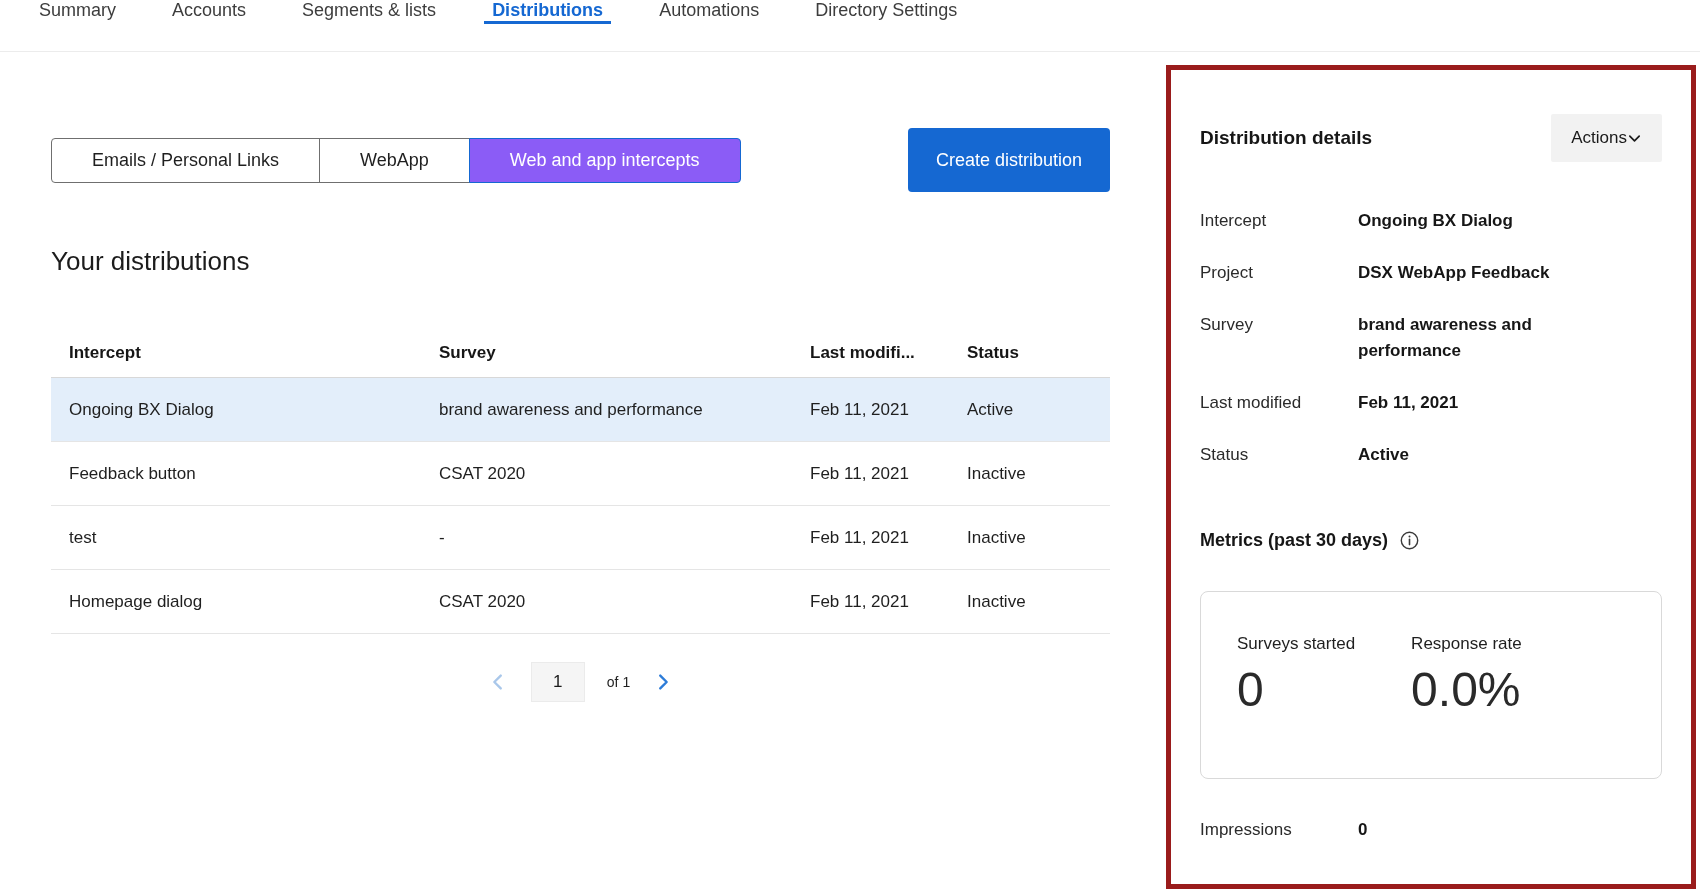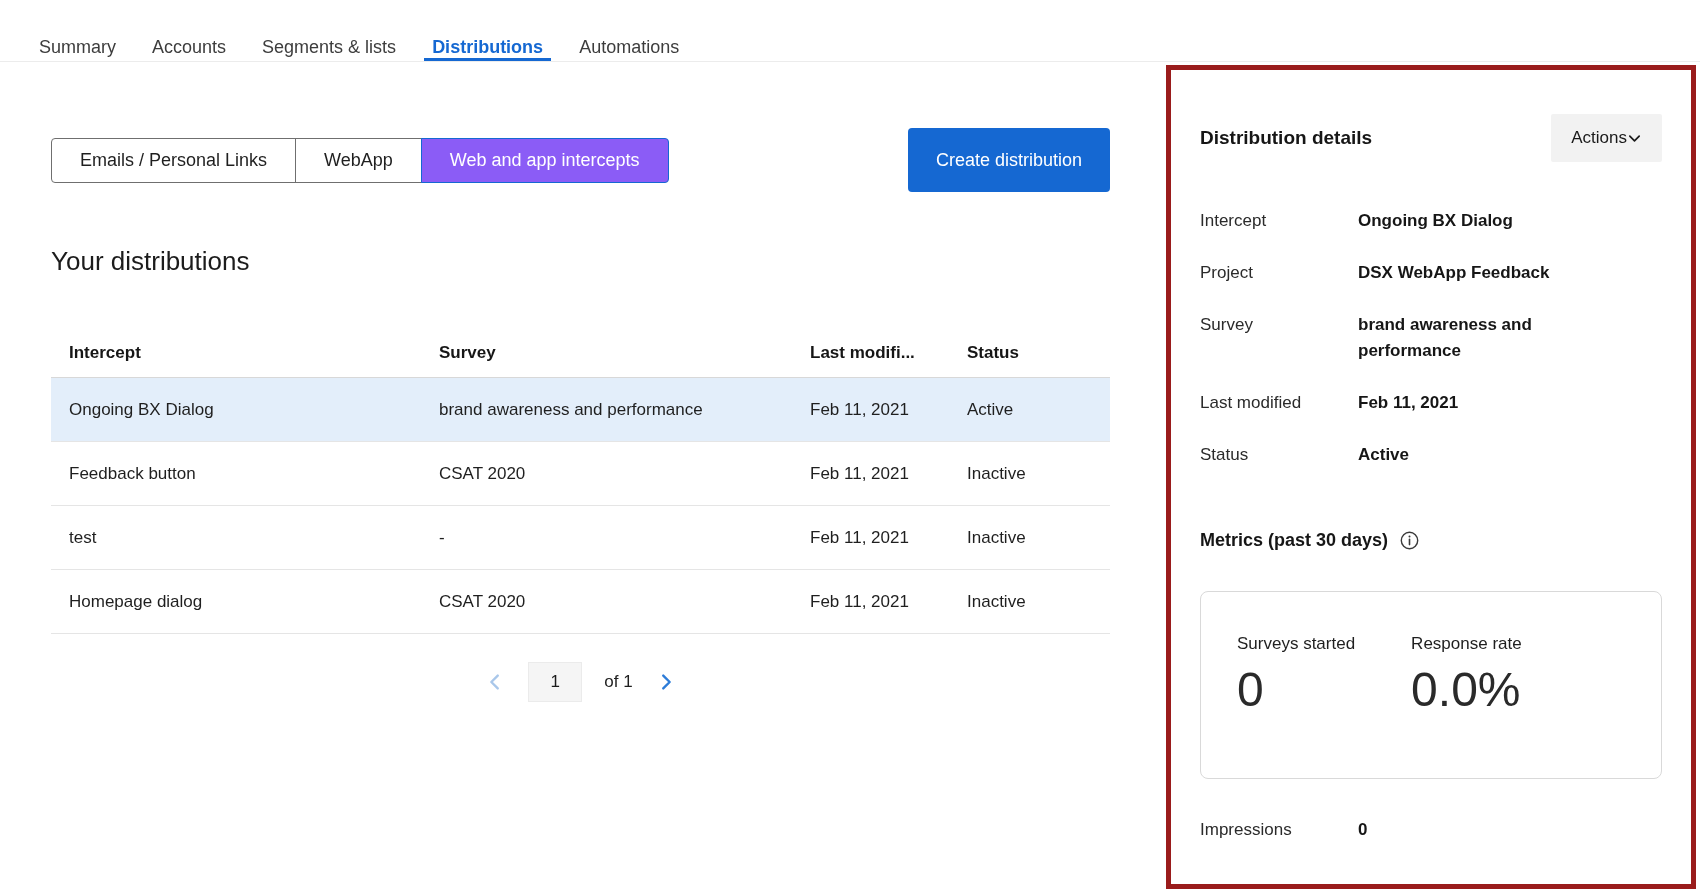--- a/index.html
+++ b/index.html
@@ -5,38 +5,38 @@
   * { box-sizing: border-box; }
   html,body { margin:0; padding:0; }
   body {
     width:1700px; height:894px; overflow:hidden; position:relative;
     background:#ffffff; color:#1a1a1a;
     font-family:"Liberation Sans","DejaVu Sans",sans-serif;
   }
 
   
   .topnav {
-    display:flex; align-items:flex-end; height:62px;
-    border-bottom:1px solid #ececec; padding-left:31px; gap:20px;
+    display:flex; align-items:flex-start; height:52px;
+    border-bottom:1px solid #ececec; padding-left:31px; gap:40px;
     background:#fff;
   }
   .tab {
     display:flex; align-items:center; padding:0 8px;
     font-size:18px; color:#3d3d3d; text-decoration:none;
     border-bottom:3px solid transparent; cursor:pointer; white-space:nowrap;
   }
   .tab.active { color:#1568d2; font-weight:bold; border-bottom-color:#1568d2; }
 
   
   .content { position:absolute; left:51px; top:62px; width:1059px; }
 
   .toolbar-row { margin-top:66px; display:flex; justify-content:space-between; align-items:center; }
   .segmented { display:flex; }
   .seg {
-    height:45px; padding:0 28px; font-size:18px; font-family:inherit;
+    height:45px; padding:0 40px; font-size:18px; font-family:inherit;
     background:#fff; color:#1f1f1f; border:1px solid #6f6f6f;
     margin-left:-1px; cursor:pointer; white-space:nowrap;
   }
   .seg:first-child { border-radius:4px 0 0 4px; margin-left:0; }
   .seg:last-child { border-radius:0 4px 4px 0; }
   .seg.active { background:#8b5cf6; border-color:#1568d2; color:#fff; }
   .create-btn {
     height:64px; padding:0 28px; font-size:18px; font-family:inherit;
     background:#1568d2; color:#fff; border:none; border-radius:4px; cursor:pointer;
   }
@@ -56,21 +56,21 @@
   }
   tr.selected td { background:#e3eefa; }
   tbody tr { cursor:pointer; }
 
   .pagination { margin-top:28px; display:flex; align-items:center; justify-content:center; gap:22px; }
   .chev { display:flex; align-items:center; cursor:pointer; }
   .page-input {
     width:54px; height:40px; background:#f5f5f5; border:1px solid #ebebeb;
     text-align:center; font-size:17px; font-family:inherit; color:#1a1a1a;
   }
-  .of-label { font-size:17px; color:#1f1f1f; }
+  .of-label { font-size:14px; color:#1f1f1f; }
 
   
   .details {
     position:absolute; left:1166px; top:65px; width:530px; height:824px;
     border:5px solid #9a1c1c; background:#fff; padding:44px 29px 0 29px;
   }
   .details-header { display:flex; justify-content:space-between; align-items:center; }
   .details-title { font-size:19px; font-weight:bold; margin:0; color:#161616; }
   .actions-btn {
     display:flex; align-items:center; gap:0; height:48px; padding:0 20px;
@@ -98,20 +98,21 @@
 </style>
 </head>
 <body>
 
 <nav class="topnav">
   <a class="tab">Summary</a>
   <a class="tab">Accounts</a>
   <a class="tab">Segments &amp; lists</a>
   <a class="tab active">Distributions</a>
   <a class="tab">Automations</a>
+  <a class="tab">Directory Settings</a>
 </nav>
 
 <div class="content">
 
   <div class="toolbar-row">
     <div class="segmented">
       <button class="seg">Emails / Personal Links</button>
       <button class="seg">WebApp</button>
       <button class="seg active">Web and app intercepts</button>
     </div>

